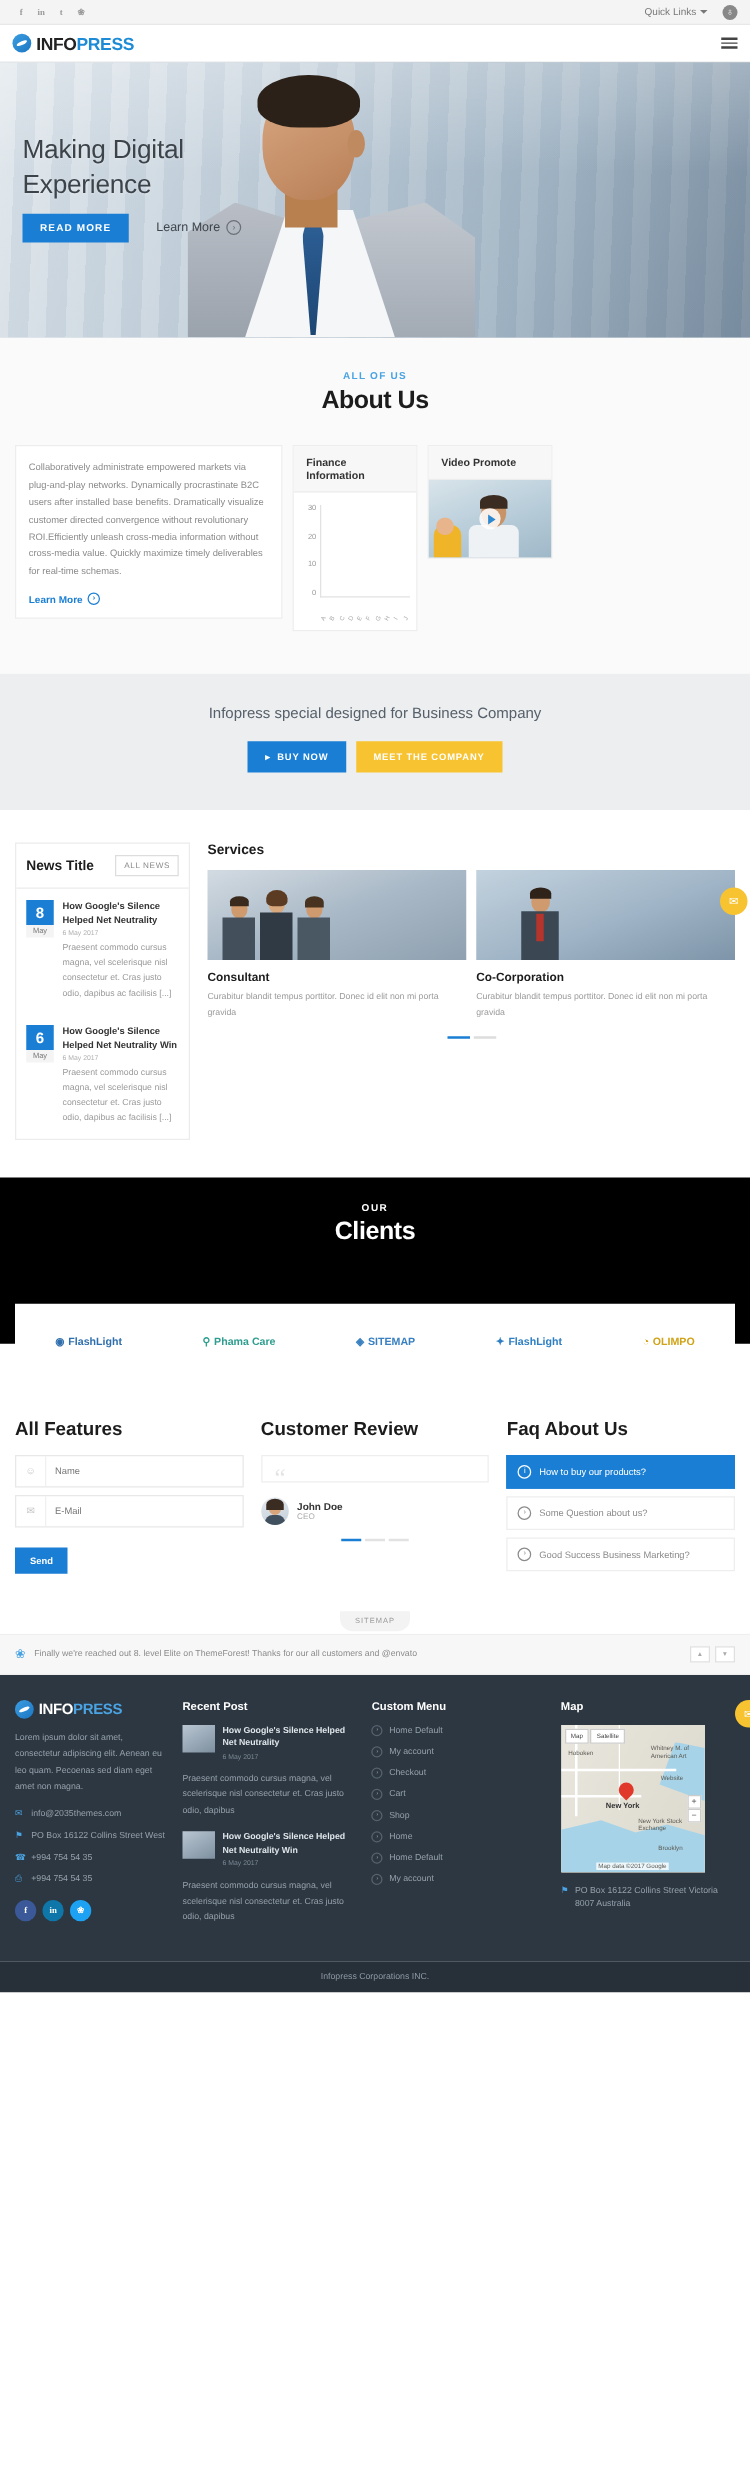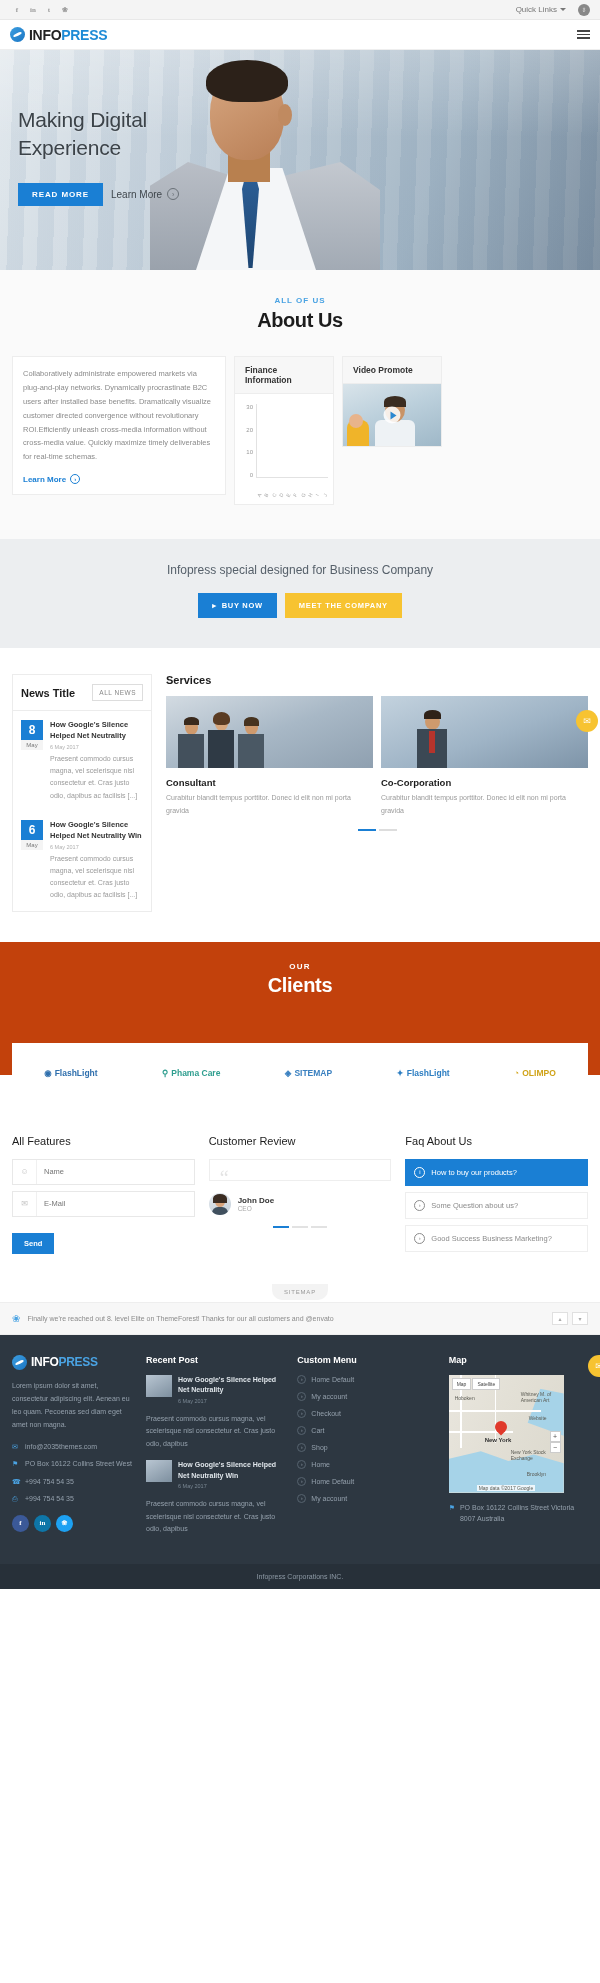--- a/index.html
+++ b/index.html
@@ -94,21 +94,21 @@
   .p-suit-r {
     position: absolute; left: 120px; top: 112px; width: 110px; height: 108px;
     background: linear-gradient(180deg,#c3c8cf,#a2aab4);
     clip-path: polygon(0 16%, 64% 0, 100% 26%, 100% 100%, 8% 100%);
   }
   .hero-content { position: absolute; left: 18px; top: 56px; z-index: 5; }
   .hero-title {
     font-size: 21px; line-height: 1.35; color: #3c4349; font-weight: 300;
     letter-spacing: -0.2px; text-shadow: 0 1px 2px rgba(255,255,255,.35);
   }
-  .hero-btns { margin-top: 20px; display: flex; align-items: center; gap: 8px; }
+  .hero-btns { margin-top: 8px; display: flex; align-items: center; gap: 22px; }
   .btn-read {
     background: #1a7fd4; color: #fff; font-size: 8px; font-weight: bold; letter-spacing: .9px;
     padding: 7px 14px; border: none; cursor: pointer;
   }
   .learn-more {
     display: flex; align-items: center; gap: 5px; color: #3f464c; font-size: 10px;
   }
   .circ-arrow {
     width: 12px; height: 12px; border: 1px solid #6a7178; border-radius: 50%;
     display: flex; align-items: center; justify-content: center; font-size: 7px; color: #6a7178;
@@ -190,34 +190,34 @@
   .svc-dots { display: flex; gap: 3px; justify-content: center; margin-top: 12px; }
   .svc-dots i { display: block; width: 18px; height: 2px; background: #ddd; }
   .svc-dots i.on { background: #1a7fd4; }
 
   .float-mail {
     position: absolute; right: -10px; top: 36px; width: 22px; height: 22px; border-radius: 50%;
     background: #f7c331; color: #fff; display: flex; align-items: center; justify-content: center; font-size: 9px;
   }
 
   
-  .clients { background: #c2410c; padding: 20px 0 0; text-align: center; position: relative; }
+  .clients { background: #000000; padding: 20px 0 0; text-align: center; position: relative; }
   .clients-sub { font-size: 8px; font-weight: bold; color: #fff; letter-spacing: 1.2px; }
   .clients-title { font-size: 20px; color: #fff; font-weight: bold; margin-top: 3px; letter-spacing: -0.3px; }
   .clients-strip {
     background: #fff; margin: 18px 12px 0; height: 60px; display: flex; align-items: center;
     justify-content: space-around; position: relative; top: 28px;
   }
   .client-logo { display: flex; align-items: center; gap: 3px; font-size: 8.5px; font-weight: bold; }
   .clients-spacer { height: 34px; background: #fff; }
 
   
   .three { display: flex; gap: 14px; padding: 26px 12px 26px; background: #fff; }
   .col-t { flex: 1; }
-  .col-t > h3 { font-size: 11px; color: #1c1c1c; font-weight: normal; margin-bottom: 12px; }
+  .col-t > h3 { font-size: 15px; color: #1c1c1c; font-weight: bold; margin-bottom: 12px; }
   .field { display: flex; align-items: center; border: 1px solid #e8e8e8; margin-bottom: 6px; }
   .field .ic { width: 24px; height: 24px; display: flex; align-items: center; justify-content: center; color: #c6c6c6; font-size: 8px; border-right: 1px solid #f0f0f0; }
   .field input { flex: 1; border: none; outline: none; font-size: 7.5px; color: #b5b5b5; padding: 0 7px; font-family: "Liberation Sans", sans-serif; background: transparent; }
   .ta { border: 1px solid #e8e8e8; height: 52px; padding: 7px; font-size: 7.5px; color: #b5b5b5; font-style: italic; }
   .btn-send { background: #1a7fd4; color: #fff; font-size: 7.5px; font-weight: bold; padding: 6px 12px; border: none; margin-top: 10px; display: inline-block; }
 
   .quote-box { border: 1px solid #eee; padding: 10px; position: relative; }
   .q-mark { font-size: 20px; color: #e4e4e4; font-family: "Liberation Serif", serif; line-height: .8; float: left; margin-right: 5px; }
   .quote-box p { font-size: 7.5px; color: #9a9a9a; line-height: 1.95; }
   .reviewer { display: flex; align-items: center; gap: 7px; margin-top: 12px; }

